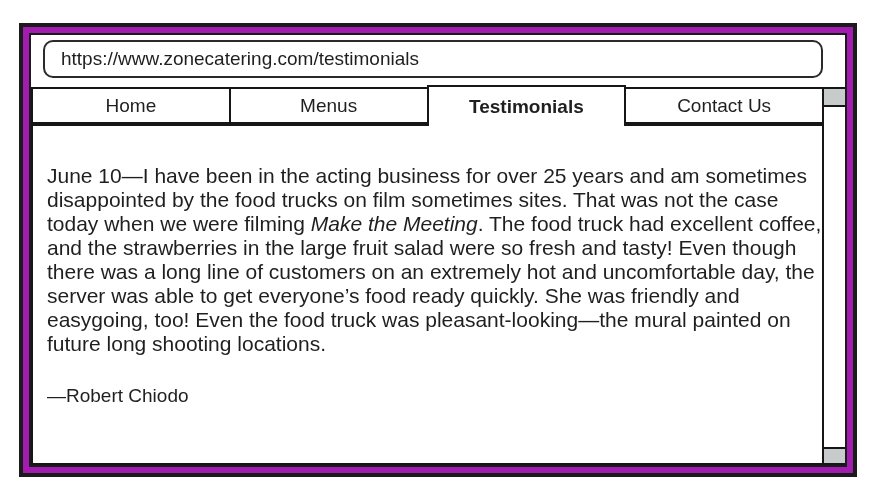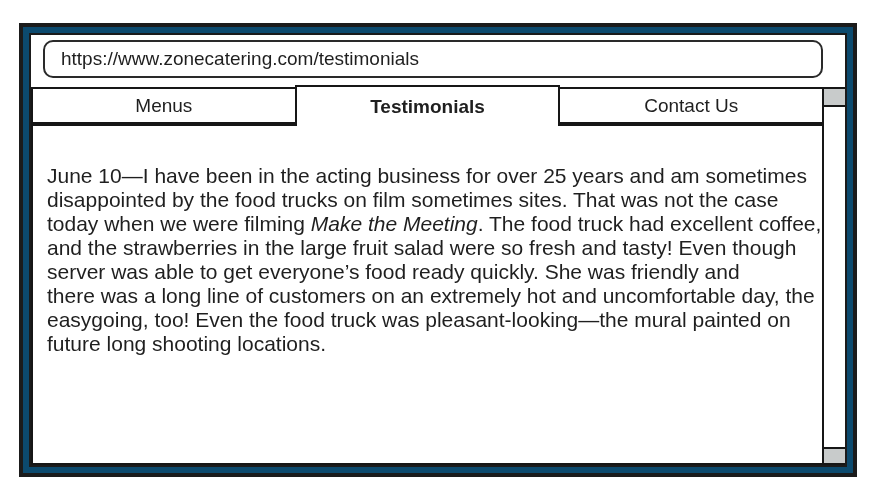--- a/index.html
+++ b/index.html
@@ -7,21 +7,21 @@
     width: 888px; height: 498px;
     background: #ffffff;
     font-family: "Liberation Sans", sans-serif;
     color: #1f1f1f;
     overflow: hidden;
   }
   .window {
     position: absolute; left: 19px; top: 23px;
     width: 838px; height: 454px;
     border: 4px solid #1b1b1b;
-    background: #0c4a6e;
+    background: #a21caf;
     padding: 6px;
   }
   .inner-frame {
     position: relative;
     width: 100%; height: 100%;
     border: 2px solid #1b1b1b;
     background: #ffffff;
   }
   .url-bar {
     position: absolute; left: 12px; top: 5px;
@@ -107,41 +107,45 @@
 
 <div class="window">
   <div class="inner-frame">
 
     <div class="url-bar">
       <span>https://www.zonecatering.com/testimonials</span>
     </div>
 
     <div class="tab-row">
       <div class="tab">
+        <span>Home</span>
+      </div>
+      <div class="tab">
         <span>Menus</span>
       </div>
       <div class="tab active">
         <span>Testimonials</span>
       </div>
       <div class="tab">
         <span>Contact Us</span>
       </div>
     </div>
 
     <div class="content-box">
       <div id="testimonial-text">
           <div class="tline"><span>June 10—I have been in the acting business for over 25 years and am sometimes</span></div>
           <div class="tline"><span>disappointed by the food trucks on film sometimes sites. That was not the case</span></div>
           <div class="tline"><span>today when we were filming </span><span class="i">Make the Meeting</span><span>. The food truck had excellent coffee,</span></div>
           <div class="tline"><span>and the strawberries in the large fruit salad were so fresh and tasty! Even though</span></div>
+          <div class="tline"><span>there was a long line of customers on an extremely hot and uncomfortable day, the</span></div>
           <div class="tline"><span>server was able to get everyone’s food ready quickly. She was friendly and</span></div>
-          <div class="tline"><span>there was a long line of customers on an extremely hot and uncomfortable day, the</span></div>
           <div class="tline"><span>easygoing, too! Even the food truck was pleasant-looking—the mural painted on</span></div>
           <div class="tline"><span>future long shooting locations.</span></div>
         </div>
+      <div class="signature">—Robert Chiodo</div>
     </div>
 
     <div class="scroll-up-block"></div>
     <div class="scroll-track"></div>
     <div class="scroll-thumb"></div>
 
   </div>
 </div>
 
 </body></html>

